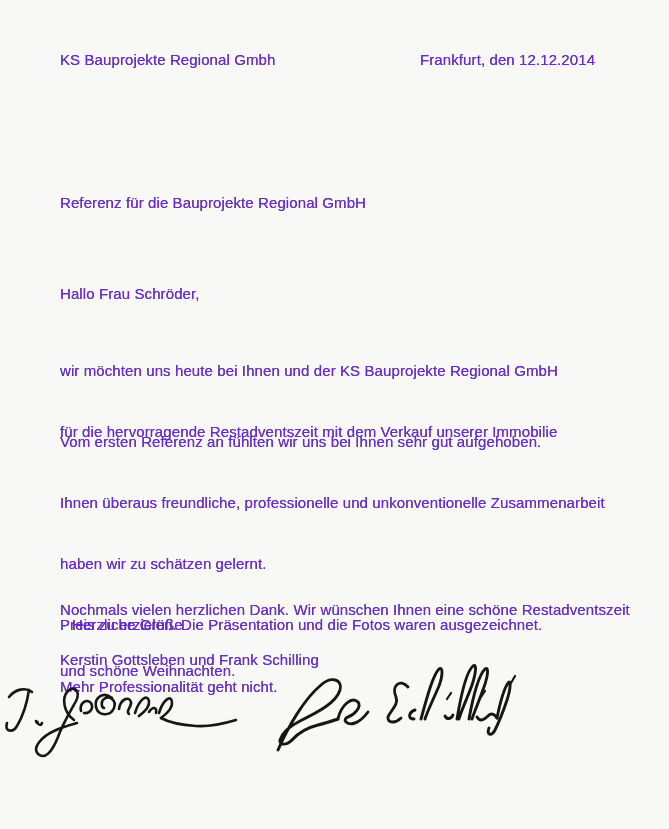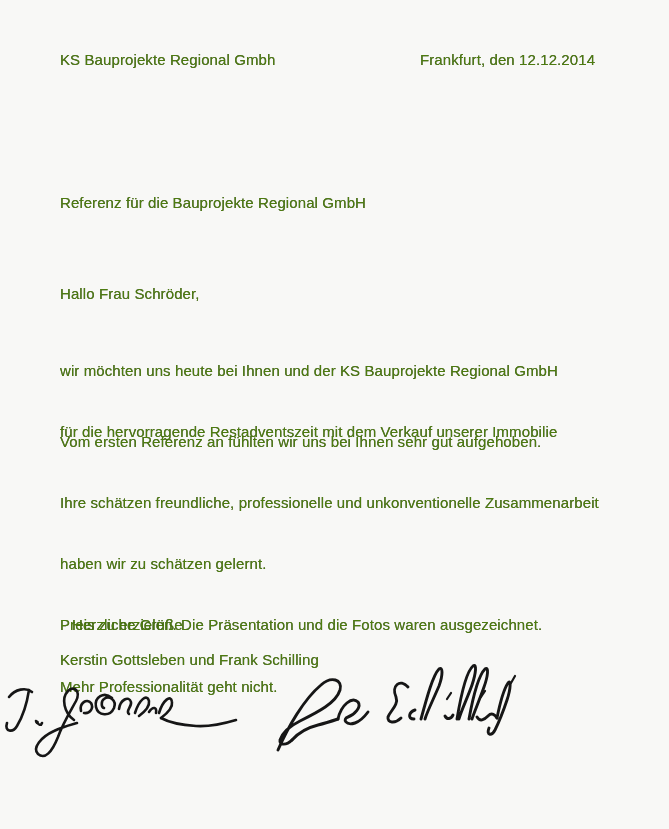--- a/index.html
+++ b/index.html
@@ -4,21 +4,21 @@
 <style>
   html, body { margin: 0; padding: 0; }
   body { background: #e9e9e9; }
   .page {
     position: relative;
     width: 669px;
     height: 829px;
     background: #f8f8f6;
     overflow: hidden;
     font-family: "Liberation Sans", sans-serif;
-    color: #4d7c0f;
+    color: #6d28d9;
   }
   .line {
     position: absolute;
     font-size: 15px;
     line-height: 20px;
     white-space: pre;
     letter-spacing: 0.1px;
     text-shadow: 0 0 0.55px rgba(25,25,25,0.7);
   }
   .para {
@@ -62,27 +62,31 @@
 
   <div class="line salutation">Hallo Frau Schröder,</div>
 
   <div class="para p1">
     <div>wir möchten uns heute bei Ihnen und der KS Bauprojekte Regional GmbH</div>
     <div>für die hervorragende Restadventszeit mit dem Verkauf unserer Immobilie</div>
   </div>
 
   <div class="para p2">
     <div>Vom ersten Referenz an fühlten wir uns bei Ihnen sehr gut aufgehoben.</div>
-    <div>Ihre schätzen freundliche, professionelle und unkonventionelle Zusammenarbeit</div>
+    <div>Ihnen überaus freundliche, professionelle und unkonventionelle Zusammenarbeit</div>
     <div>haben wir zu schätzen gelernt.</div>
     <div>Preis zu erzielen. Die Präsentation und die Fotos waren ausgezeichnet.</div>
     <div>Mehr Professionalität geht nicht.</div>
     
   </div>
 
+  <div class="para p3">
+    <div>Nochmals vielen herzlichen Dank. Wir wünschen Ihnen eine schöne Restadventszeit</div>
+    <div>und schöne Weihnachten.</div>
+  </div>
 
   <div class="line closing">Herzliche Grüße</div>
   <div class="line names">Kerstin Gottsleben und Frank Schilling</div>
 
   <svg class="sig sig-left" width="240" height="105" viewBox="0 0 240 105">
     <g stroke-width="2.6">
 
       <path d="M9,19 C15,11 26,9 32,14"></path>
       <path d="M29,12 C27,25 23,38 17,48 C13,55 4,54 7,45"></path>
       <path class="dot" d="M37,46 a1.8,1.8 0 1 1 0.1,0" stroke="none"></path>

